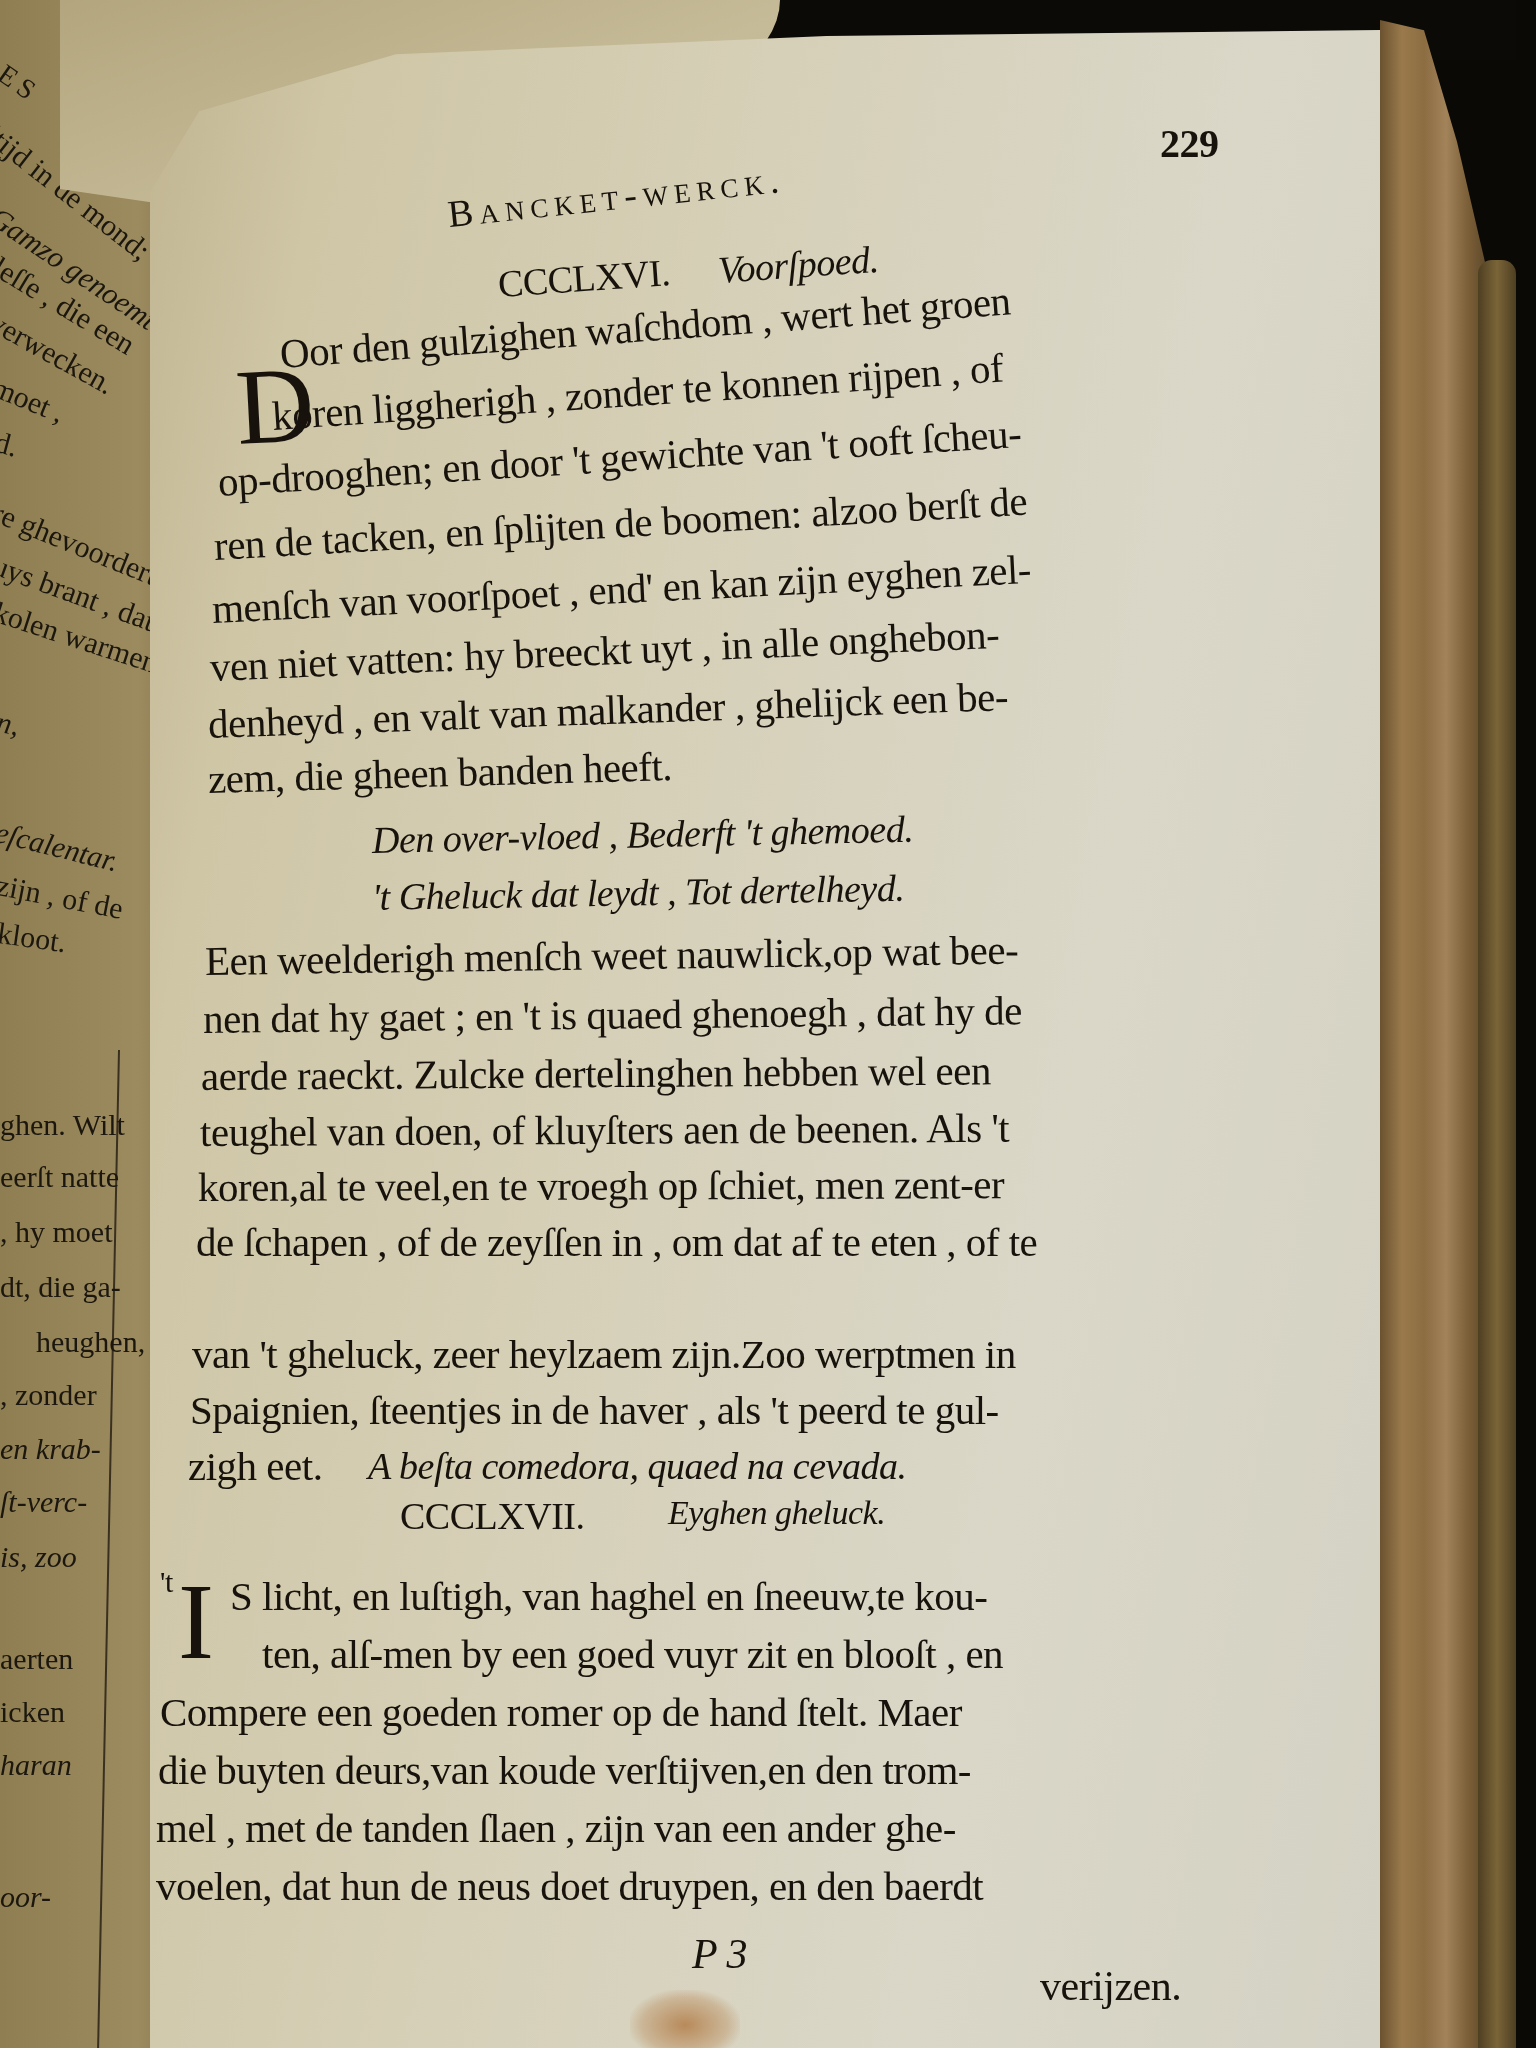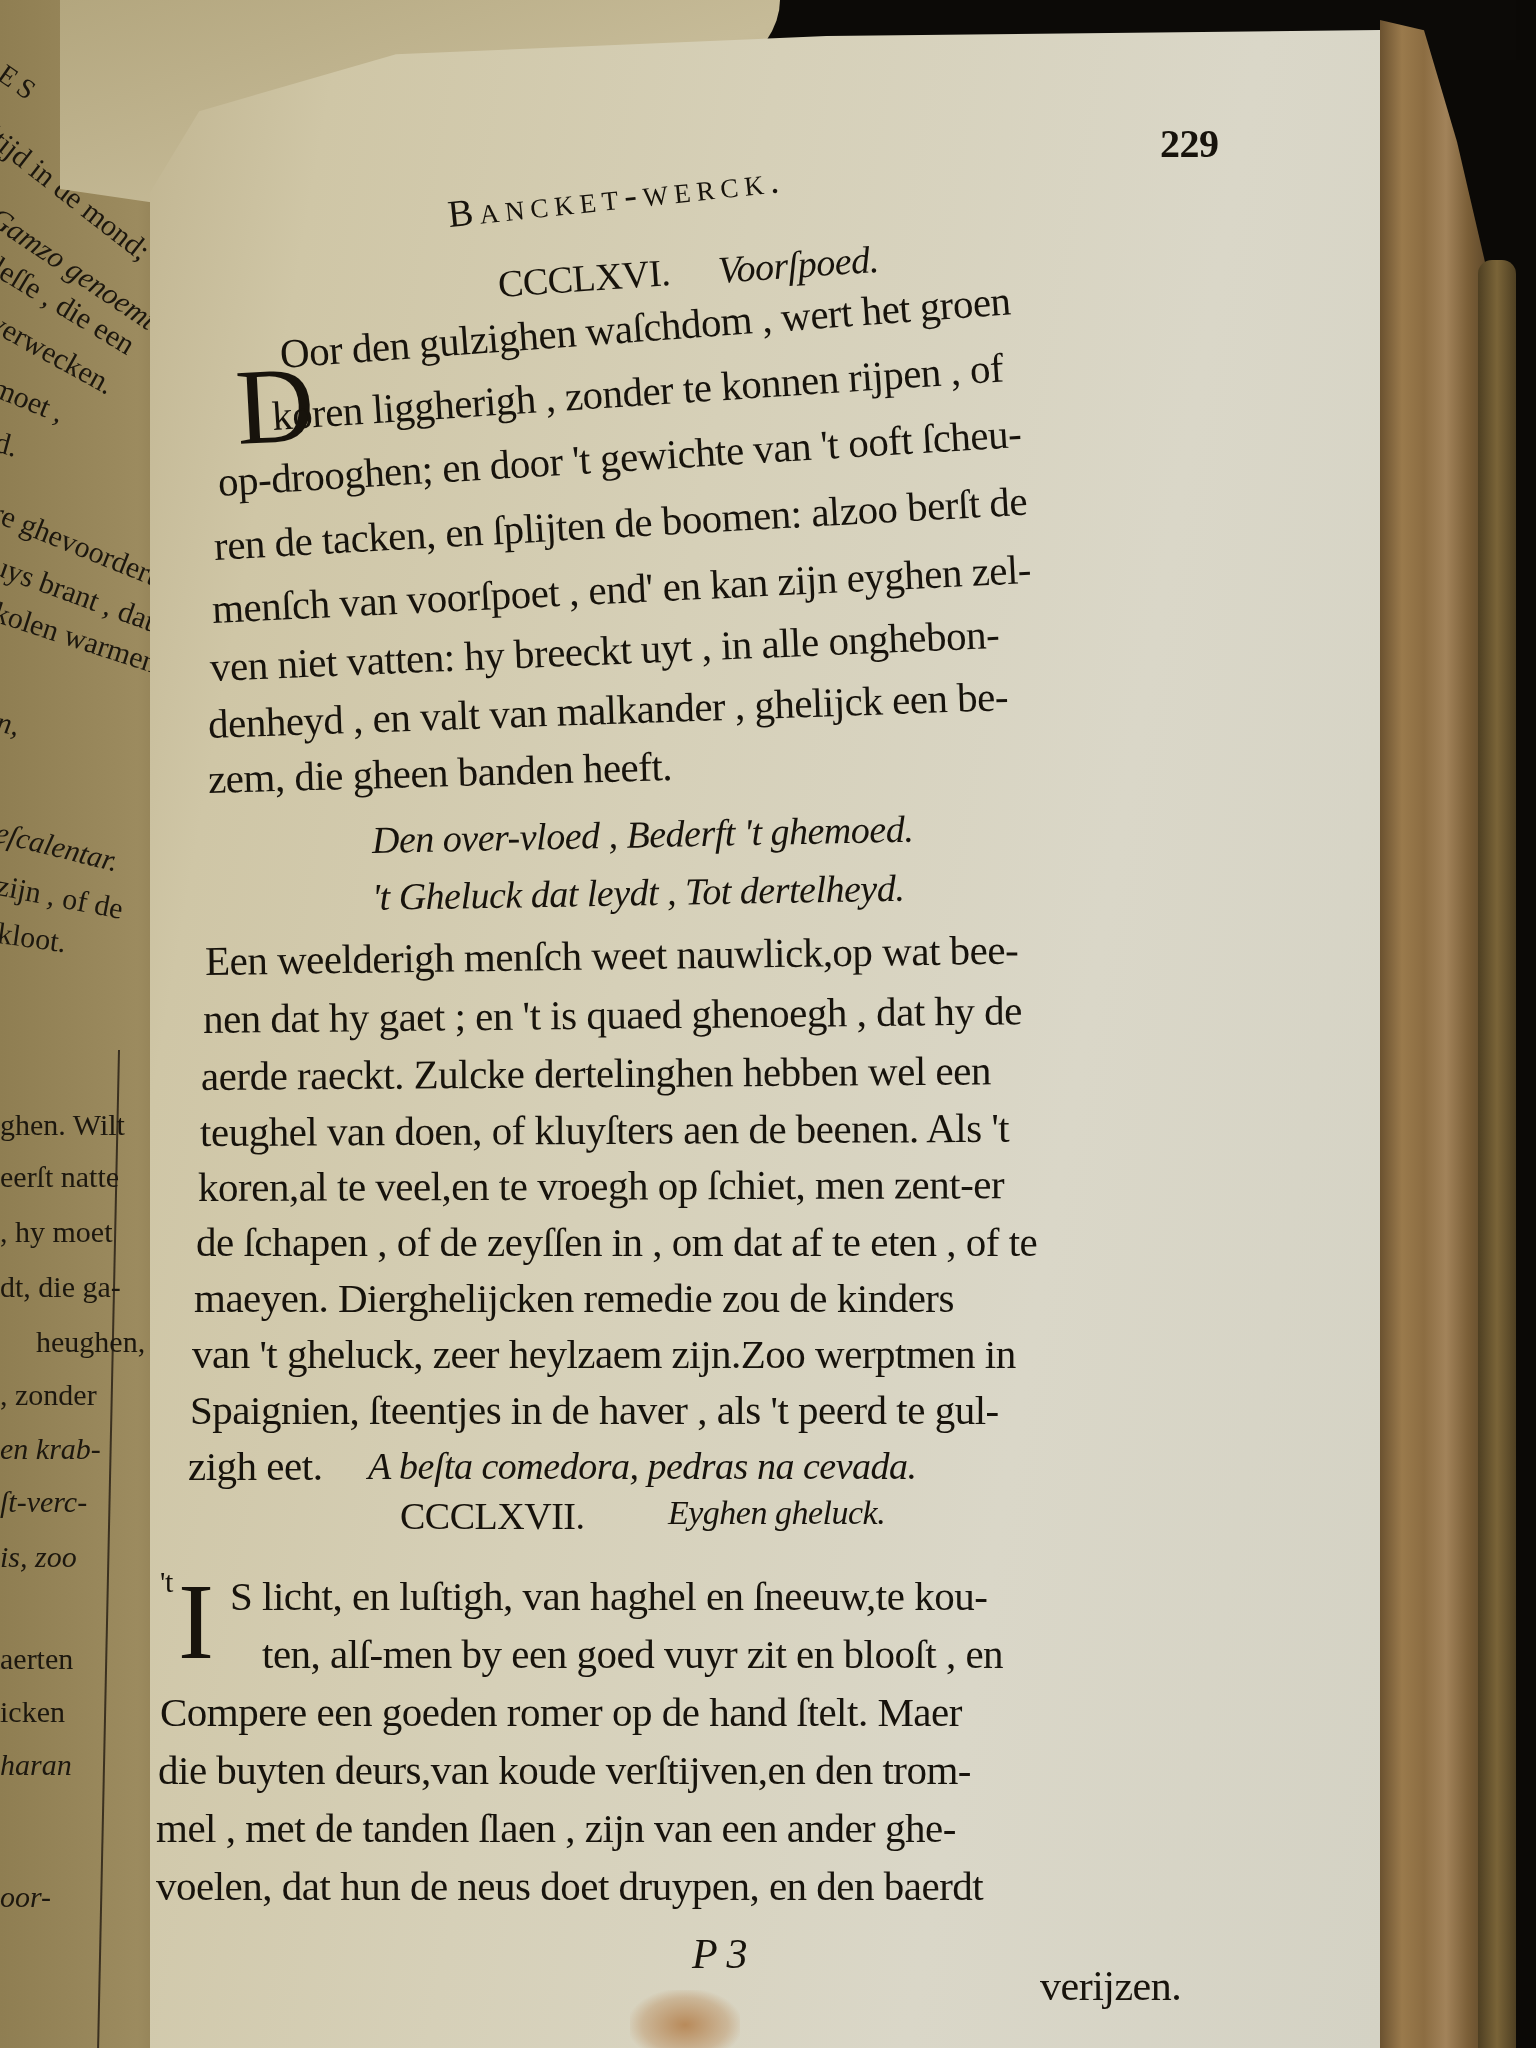--- a/index.html
+++ b/index.html
@@ -136,25 +136,24 @@
 
   <div class="line it" style="left:372px;top:818px;transform:rotate(-1.2deg);font-size:38px;">Den over-vloed ,  Bederft 't ghemoed.</div>
   <div class="line it" style="left:372px;top:875px;transform:rotate(-1deg);font-size:38px;">'t Gheluck dat leydt ,  Tot dertelheyd.</div>
 
   <div class="line" style="left:205px;top:937px;transform:rotate(-0.8deg);">Een weelderigh menſch weet nauwlick,op wat bee-</div>
   <div class="line" style="left:203px;top:995px;transform:rotate(-0.6deg);">nen dat hy gaet ; en 't is quaed ghenoegh ,  dat hy de</div>
   <div class="line" style="left:201px;top:1052px;transform:rotate(-0.4deg);">aerde raeckt.  Zulcke dertelinghen hebben wel een</div>
   <div class="line" style="left:200px;top:1108px;transform:rotate(-0.3deg);">teughel van doen, of kluyſters aen de beenen.  Als 't</div>
   <div class="line" style="left:198px;top:1163px;transform:rotate(-0.2deg);">koren,al te veel,en te vroegh op ſchiet, men zent-er</div>
   <div class="line" style="left:196px;top:1218px;">de ſchapen , of de zeyſſen in , om dat af te eten , of te</div>
-  <div class="line" style="left:194px;top:1274px;">maeyen.  Dierghelijcken remedie zou de kinders</div>
   <div class="line" style="left:192px;top:1330px;">van 't gheluck, zeer heylzaem zijn.Zoo werptmen in</div>
   <div class="line" style="left:190px;top:1386px;">Spaignien, ſteentjes in de haver ,  als 't peerd te gul-</div>
   <div class="line" style="left:188px;top:1442px;">zigh eet.</div>
-  <div class="line it" style="left:368px;top:1444px;font-size:38px;">A beſta comedora, pedras na cevada.</div>
+  <div class="line it" style="left:368px;top:1444px;font-size:38px;">A beſta comedora, quaed na cevada.</div>
 
   <div class="line" style="left:400px;top:1494px;font-size:38px;">CCCLXVII.</div>
   <div class="line it" style="left:668px;top:1494px;font-size:34px;">Eyghen gheluck.</div>
 
   <div class="line" style="left:160px;top:1565px;font-size:30px;">'t</div>
   <div class="dropcap" style="left:178px;top:1568px;">I</div>
   <div class="line" style="left:230px;top:1572px;">S licht, en luſtigh, van haghel en ſneeuw,te kou-</div>
   <div class="line" style="left:230px;top:1630px;margin-left:32px;">ten, alſ-men by een goed  vuyr  zit en blooſt ,  en</div>
   <div class="line" style="left:160px;top:1688px;">Compere een goeden romer op de hand ſtelt.  Maer</div>
   <div class="line" style="left:158px;top:1746px;">die buyten deurs,van koude verſtijven,en den trom-</div>

